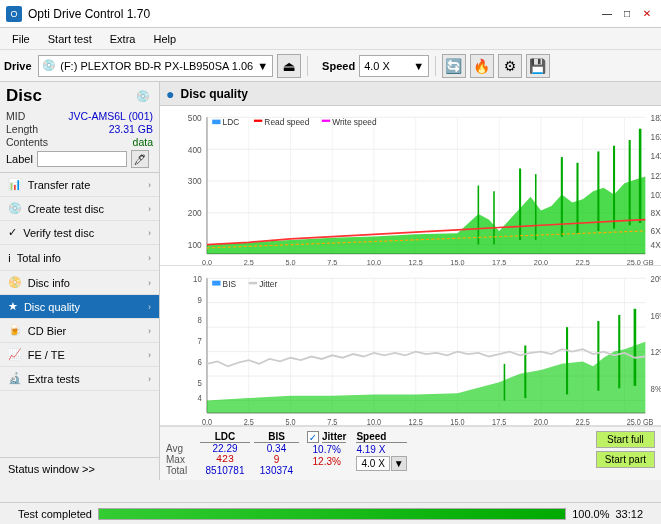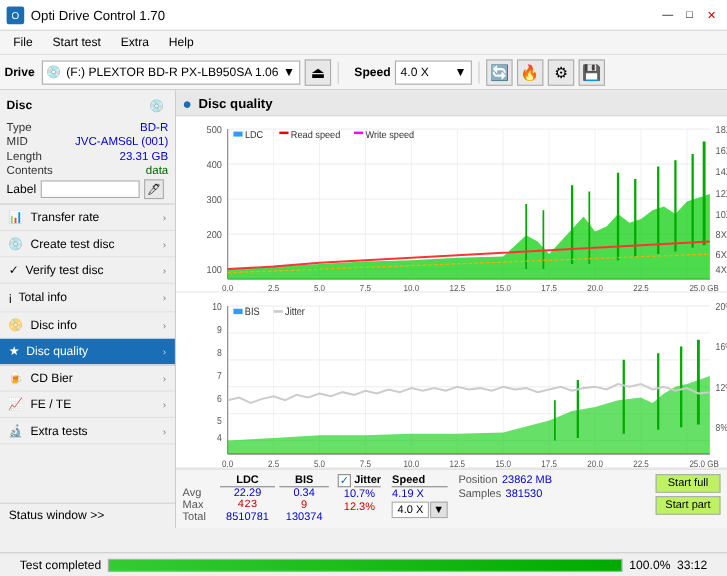--- a/index.html
+++ b/index.html
@@ -84,21 +84,21 @@
       padding: 4px 6px;
       border-bottom: 1px solid #ccc;
       background: #f0f0f0;
     }
     .disc-panel-header {
       display: flex;
       align-items: center;
       justify-content: space-between;
       margin-bottom: 4px;
     }
-    .disc-panel-title { font-weight: bold; font-size: 11px; }
+    .disc-panel-title { font-weight: bold; font-size: 17px; }
     .disc-icon { width: 20px; height: 20px; display: flex; align-items: center; justify-content: center; }
     .disc-row { display: flex; justify-content: space-between; font-size: 10.5px; margin-bottom: 1px; }
     .disc-row-label { color: #333; }
     .disc-row-value { color: #0000cc; font-weight: 500; }
     .disc-row-value.green { color: #006600; }
     .label-row { display: flex; align-items: center; gap: 4px; margin-top: 2px; }
     .label-input { border: 1px solid #aaa; height: 16px; width: 90px; font-size: 10px; }
     .label-btn { width: 18px; height: 18px; border: 1px solid #aaa; background: #e8e8e8; cursor: pointer; display: flex; align-items: center; justify-content: center; font-size: 10px; }
 
     
@@ -247,24 +247,20 @@
 </div>
 
 <div class="main-layout" style="height: 398px;">
 
   <div class="sidebar">
 
     <div class="disc-panel">
       <div class="disc-panel-header">
         <span class="disc-panel-title">Disc</span>
         <div class="disc-icon">💿</div>
-      </div>
-      <div class="disc-row">
-        <span class="disc-row-label">Type</span>
-        <span class="disc-row-value">BD-R</span>
       </div>
       <div class="disc-row">
         <span class="disc-row-label">MID</span>
         <span class="disc-row-value">JVC-AMS6L (001)</span>
       </div>
       <div class="disc-row">
         <span class="disc-row-label">Length</span>
         <span class="disc-row-value">23.31 GB</span>
       </div>
       <div class="disc-row">
@@ -517,30 +513,20 @@
 
       <div style="display:flex;flex-direction:column;gap:1px;margin-right:6px;">
         <div style="font-weight:bold;border-bottom:1px solid #888;">Speed</div>
         <div style="color:#0000cc;">4.19 X</div>
         <div style="display:flex;align-items:center;gap:1px;">
           <div style="border:1px solid #aaa;padding:1px 4px;font-size:10px;background:white;">4.0 X</div>
           <div style="border:1px solid #aaa;padding:1px 2px;background:#e0e0e0;cursor:pointer;">▼</div>
         </div>
       </div>
 
-      <div style="display:flex;flex-direction:column;gap:2px;margin-right:6px;">
-        <div style="display:flex;gap:4px;">
-          <span style="color:#555;">Position</span>
-          <span style="color:#0000cc;">23862 MB</span>
-        </div>
-        <div style="display:flex;gap:4px;">
-          <span style="color:#555;">Samples</span>
-          <span style="color:#0000cc;">381530</span>
-        </div>
-      </div>
 
       <div class="start-btns" style="margin-left:auto;">
         <button class="start-btn">Start full</button>
         <button class="start-btn">Start part</button>
       </div>
     </div>
   </div>
 </div>
 
 <div class="bottom-bar">

